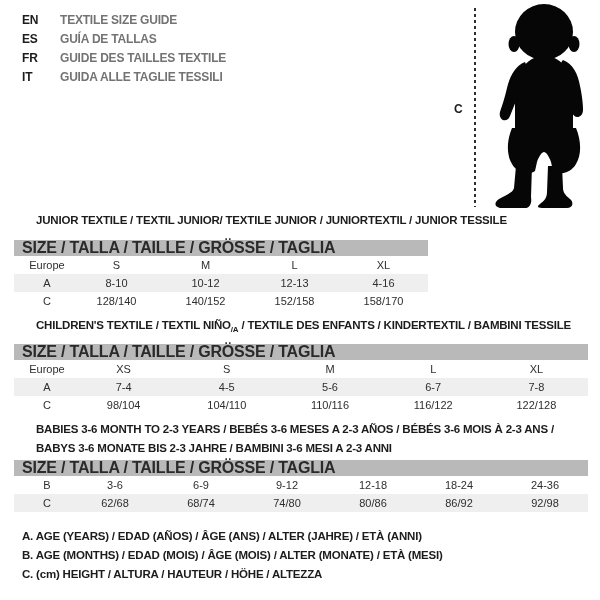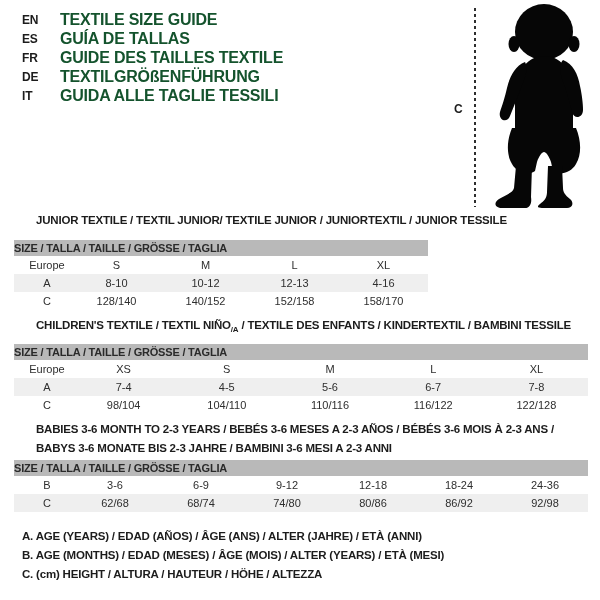--- a/index.html
+++ b/index.html
@@ -5,21 +5,21 @@
   * { margin:0; padding:0; box-sizing:border-box; }
   html,body { background:#fff; }
   .page {
     position:relative; width:600px; height:600px; background:#ffffff;
     font-family:"Liberation Sans", sans-serif; color:#262626; overflow:hidden;
   }
   
   .lang-block { position:absolute; top:10px; left:22px; }
   .lang-row { display:flex; height:19px; align-items:center; }
   .lang-code { width:38px; font-weight:bold; font-size:12px; letter-spacing:-0.2px; color:#1c1c1c; }
-  .lang-title { font-weight:bold; font-size:16px; letter-spacing:-0.2px; color:#14532d; }
+  .lang-title { font-weight:bold; font-size:12px; letter-spacing:-0.2px; color:#737373; }
 
   
   .figure-wrap { position:absolute; top:0; left:440px; width:160px; height:215px; }
   .dash-line {
     position:absolute; left:34px; top:8px; width:2px; height:199px;
     background:repeating-linear-gradient(to bottom, #2e2e2e 0 3px, transparent 3px 6px);
   }
   .c-label { position:absolute; left:14px; top:102px; font-size:12px; font-weight:bold; color:#1c1c1c; }
   .baby-svg { position:absolute; left:47px; top:2px; }
 
@@ -27,21 +27,21 @@
   .sec-title {
     position:absolute; left:22px; font-weight:bold; font-size:11.5px;
     letter-spacing:-0.2px; color:#1c1c1c; line-height:19px;margin-left:14px;
   }
   .sec-title sub { font-size:8px; }
 
   
   .size-table { position:absolute; left:14px; font-size:11px; color:#2e2e2e; }
   .size-table .bar {
     height:16px; background:#b9b9b9; display:flex; align-items:center;
-    font-weight:bold; font-size:11px; color:#2a2a2a; letter-spacing:-0.2px;
+    padding-left:8px; font-weight:bold; font-size:16px; color:#2a2a2a; letter-spacing:-0.2px;
   }
   .size-table .row { display:grid; height:18px; align-items:center; }
   .size-table .row.alt { background:#efefef; }
   .size-table .lab { padding-left:8px; text-align:center; }
   .size-table .val { text-align:center; }
   .t1 { width:414px; }
   .t1 .row { grid-template-columns:58px repeat(4, 1fr); }
   .t2, .t3 { width:574px; }
   .t2 .row { grid-template-columns:58px repeat(5, 1fr); }
   .t3 .row { grid-template-columns:58px repeat(6, 1fr); }
@@ -60,24 +60,20 @@
       <span class="lang-code">EN</span>
       <span class="lang-title">TEXTILE SIZE GUIDE</span>
     </div>
     <div class="lang-row">
       <span class="lang-code">ES</span>
       <span class="lang-title">GUÍA DE TALLAS</span>
     </div>
     <div class="lang-row">
       <span class="lang-code">FR</span>
       <span class="lang-title">GUIDE DES TAILLES TEXTILE</span>
-    </div>
-    <div class="lang-row">
-      <span class="lang-code">DE</span>
-      <span class="lang-title">TEXTILGRÖßENFÜHRUNG</span>
     </div>
     <div class="lang-row">
       <span class="lang-code">IT</span>
       <span class="lang-title">GUIDA ALLE TAGLIE TESSILI</span>
     </div>
   </div>
 
   <div class="figure-wrap">
     <span class="c-label">C</span>
     <div class="dash-line"></div>
@@ -176,17 +172,17 @@
       <span class="val">68/74</span>
       <span class="val">74/80</span>
       <span class="val">80/86</span>
       <span class="val">86/92</span>
       <span class="val">92/98</span>
     </div>
   </div>
 
   <div class="footnotes">
     <div class="footnote">A. AGE (YEARS) / EDAD (AÑOS) / ÂGE (ANS) / ALTER (JAHRE) / ETÀ (ANNI)</div>
-    <div class="footnote">B. AGE (MONTHS) / EDAD (MESES) / ÂGE (MOIS) / ALTER (YEARS) / ETÀ (MESI)</div>
+    <div class="footnote">B. AGE (MONTHS) / EDAD (MOIS) / ÂGE (MOIS) / ALTER (MONATE) / ETÀ (MESI)</div>
     <div class="footnote">C. (cm) HEIGHT / ALTURA / HAUTEUR / HÖHE / ALTEZZA</div>
   </div>
 
 </div>
 
 </body></html>

